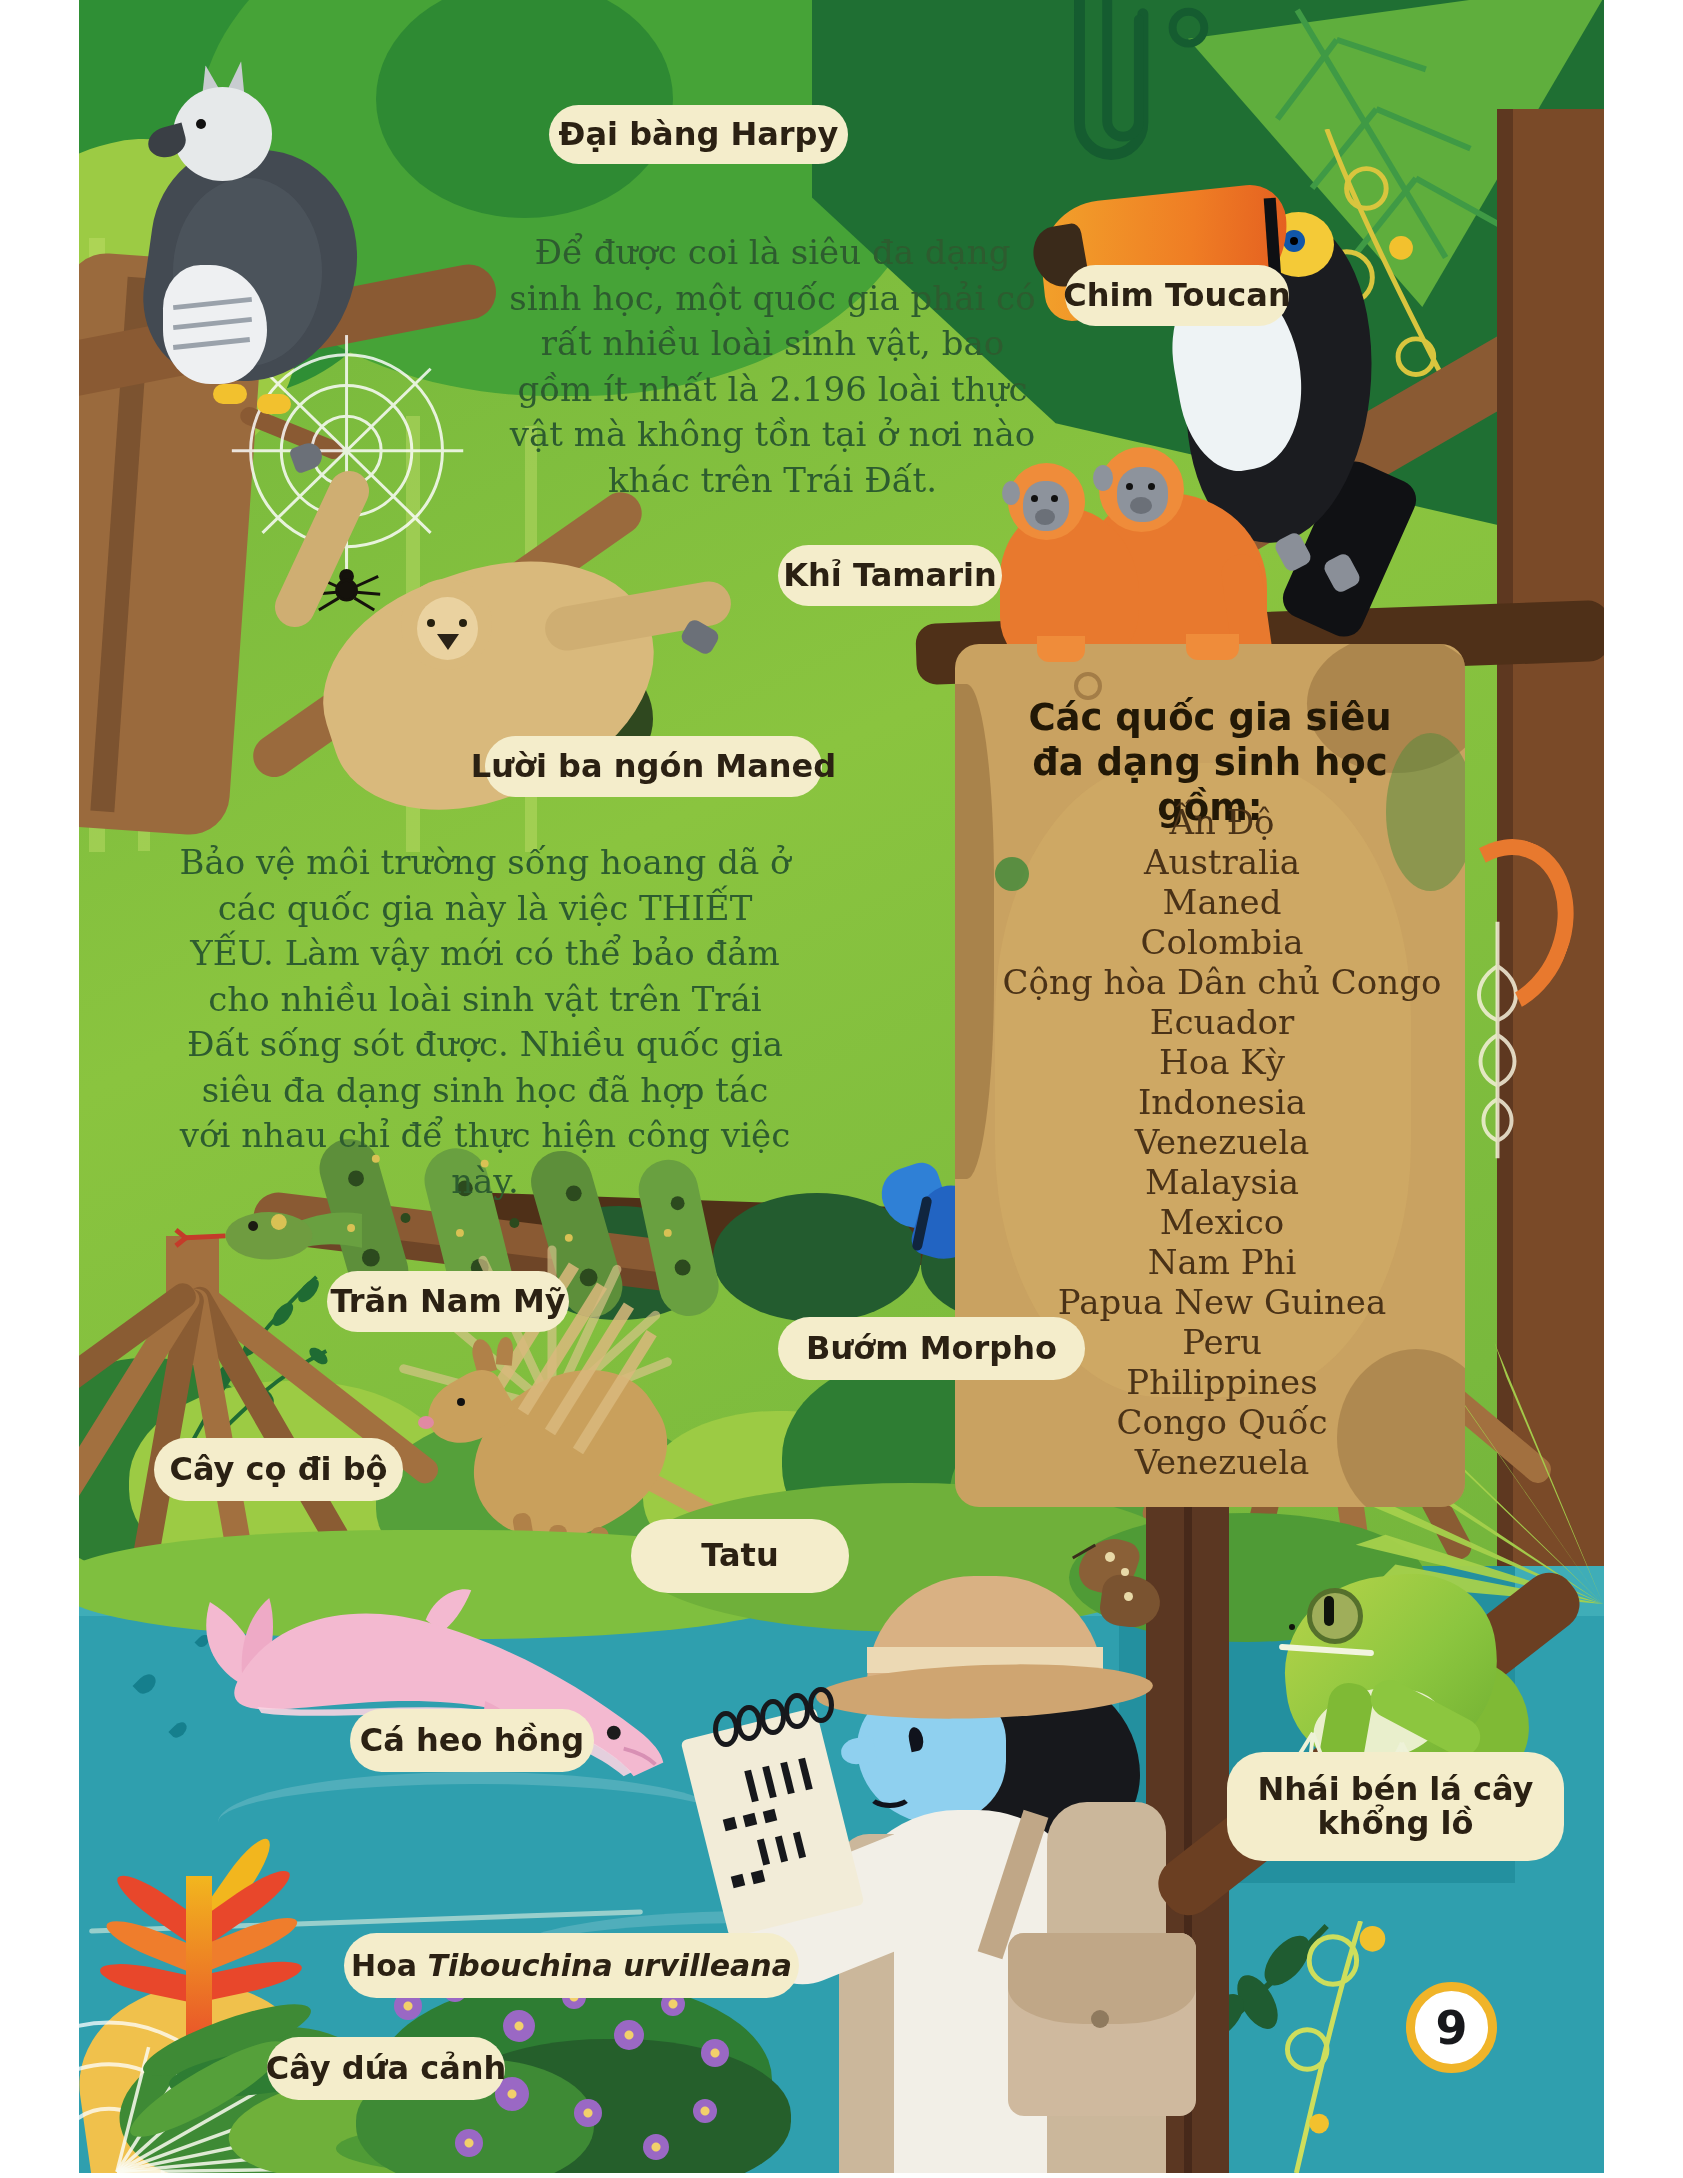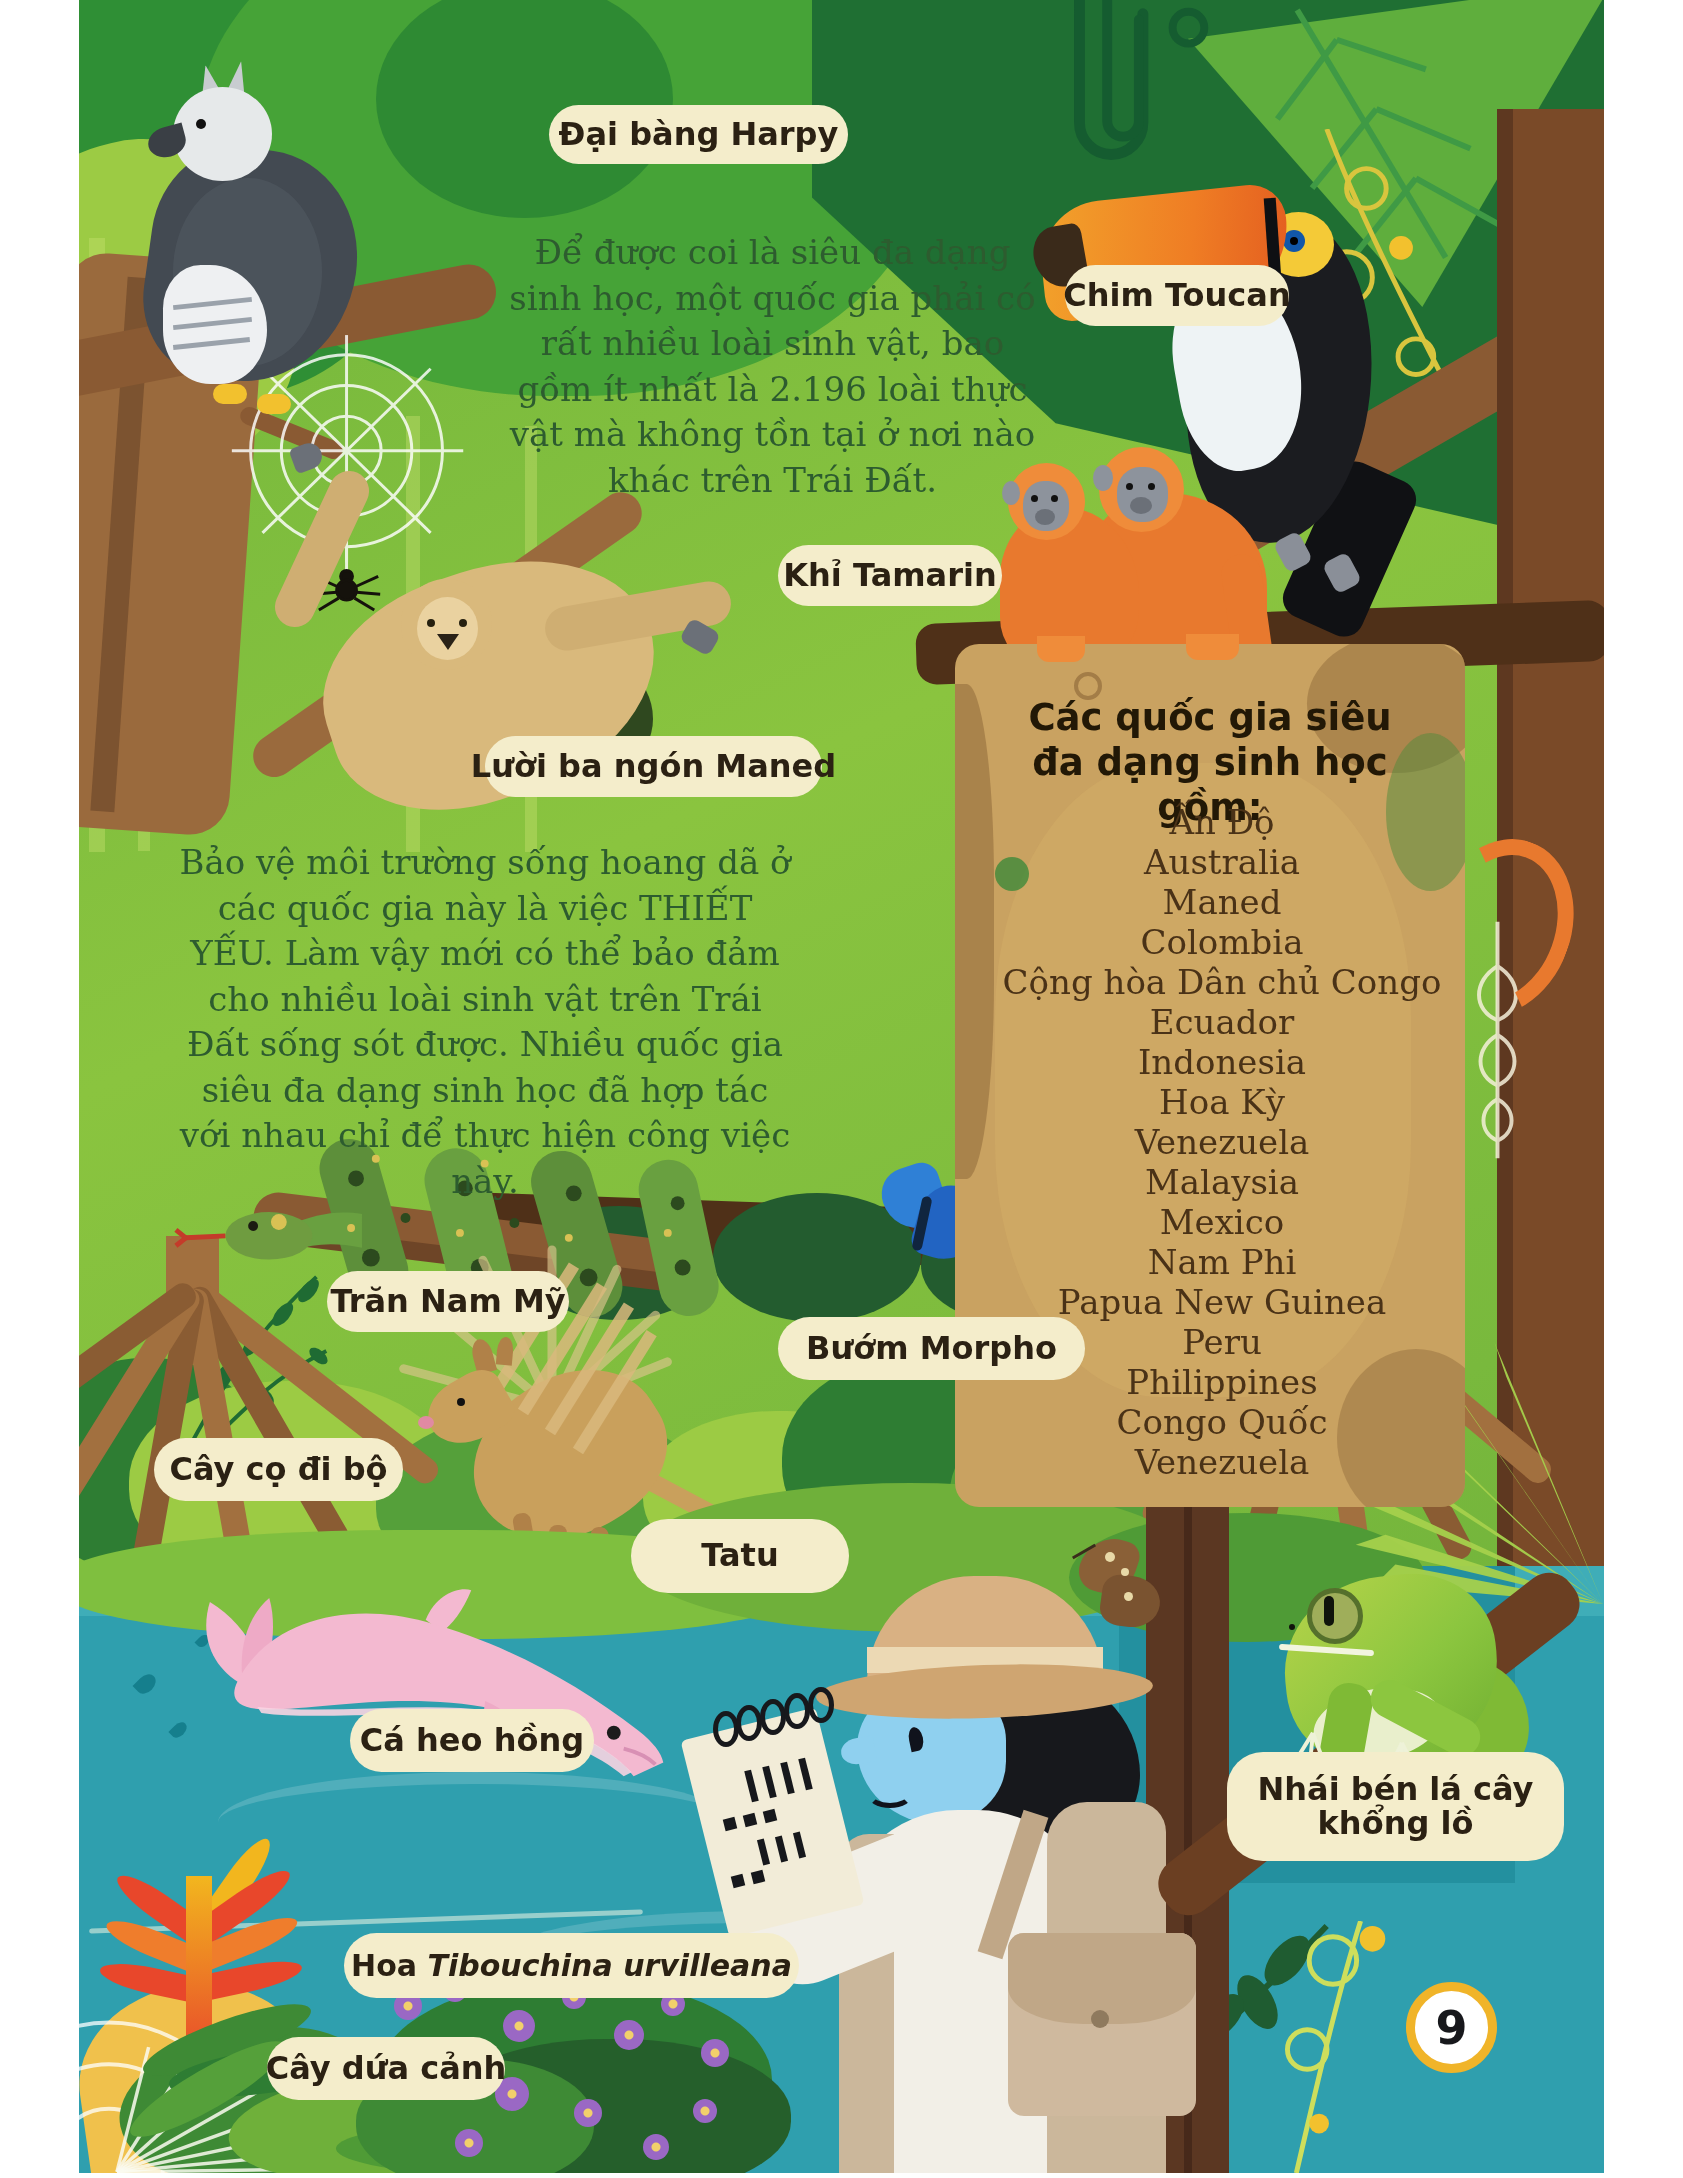--- a/index.html
+++ b/index.html
@@ -404,22 +404,22 @@
     <i style="left:40px;top:213px;width:34px;height:34px;background:#3e8a3a;opacity:.8;border-radius:50%"></i>
     <i style="left:119px;top:28px;width:20px;height:20px;border:4px solid #8a6436;border-radius:50%;opacity:.6"></i>
     <div class="sign-head" style="left:42px;top:51px;width:426px">Các quốc gia siêu đa dạng sinh học gồm:</div>
     <div class="sign-list" style="left:12px;top:158px;width:510px">
         <div>Ấn Độ</div>
         <div>Australia</div>
         <div>Maned</div>
         <div>Colombia</div>
         <div>Cộng hòa Dân chủ Congo</div>
         <div>Ecuador</div>
+        <div>Hoa Kỳ</div>
         <div>Indonesia</div>
-        <div>Hoa Kỳ</div>
         <div>Venezuela</div>
         <div>Malaysia</div>
         <div>Mexico</div>
         <div>Nam Phi</div>
         <div>Papua New Guinea</div>
         <div>Peru</div>
         <div>Philippines</div>
         <div>Congo Quốc</div>
         <div>Venezuela</div>
       </div>

